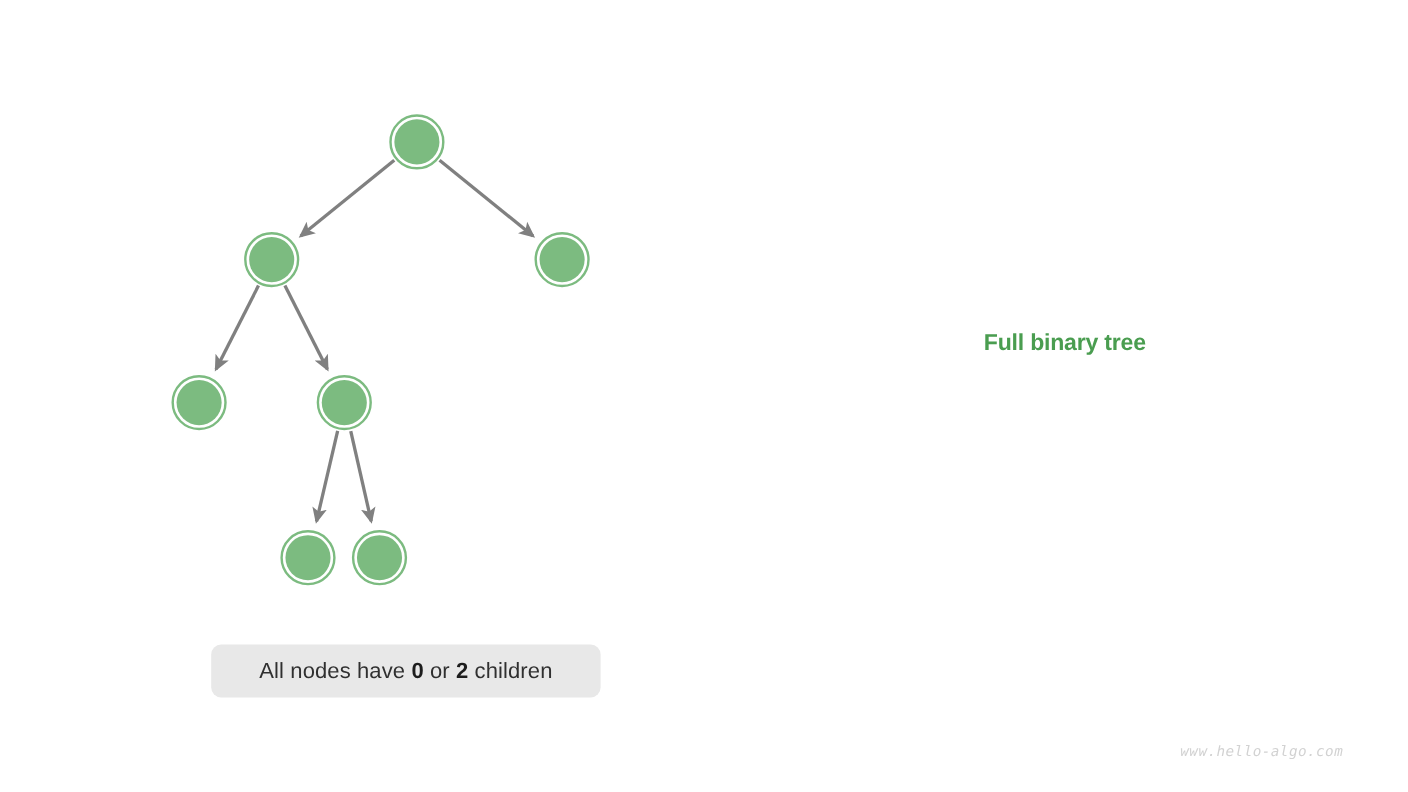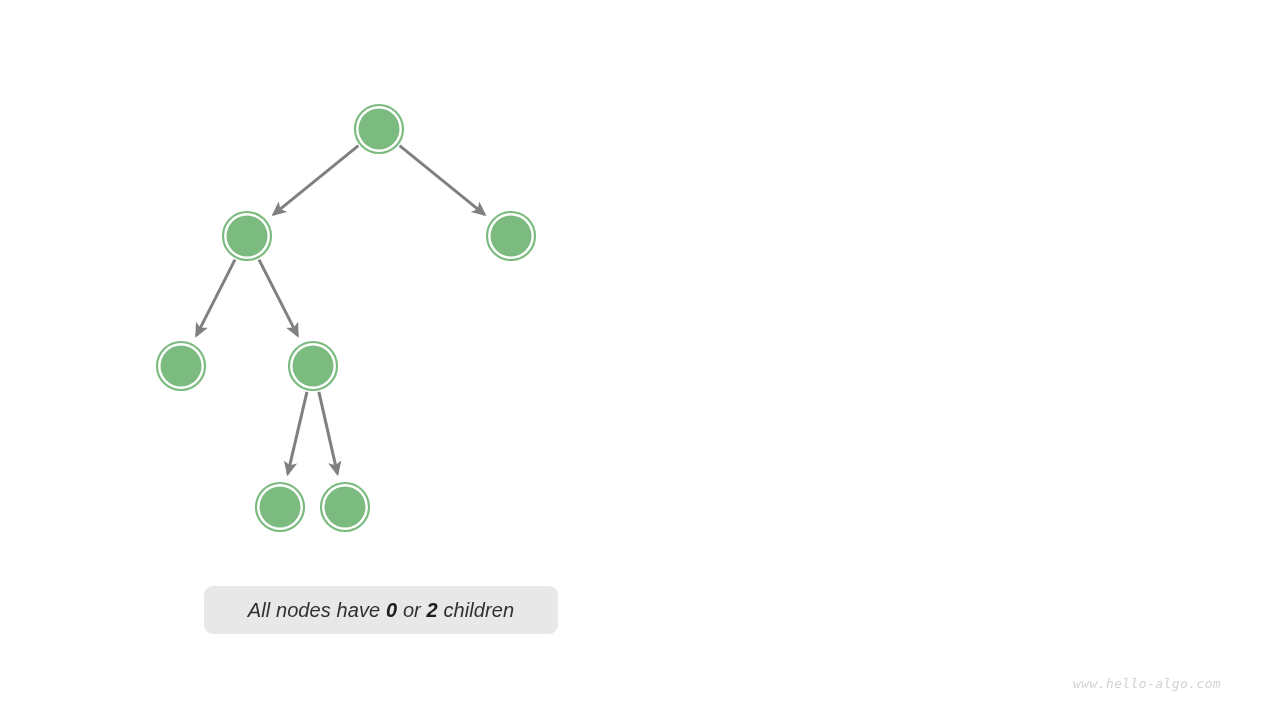--- a/index.html
+++ b/index.html
@@ -42,31 +42,30 @@
     font-size: 21px;
     font-weight: bold;
     letter-spacing: -0.2px;
     color: #4a9d50;
     white-space: nowrap;
   }
 
   
   #caption-pill {
     position: absolute;
-    left: 204px;
+    left: 192px;
     top: 586px;
     width: 354px;
     height: 48px;
     background: #e8e8e8;
     border-radius: 9px;
     display: flex;
     align-items: center;
     justify-content: center;
     box-sizing: border-box;
-    font-style: italic;
   }
   #caption-text {
     font-size: 20px;
     color: #303030;
     white-space: nowrap;
     letter-spacing: 0.1px;
   }
   #caption-text b {
     font-weight: bold;
     color: #1d1d1d;
@@ -131,20 +130,21 @@
           <circle cx="280" cy="507" r="24" fill="none" stroke="#7cbb80" stroke-width="2.2"></circle>
           <circle cx="280" cy="507" r="20.5" fill="#7cbb80"></circle>
         </g>
         <g>
           <circle cx="345" cy="507" r="24" fill="none" stroke="#7cbb80" stroke-width="2.2"></circle>
           <circle cx="345" cy="507" r="20.5" fill="#7cbb80"></circle>
         </g>
       </g>
   </svg>
 
+  <div id="diagram-title">Full binary tree</div>
 
   <div id="caption-pill">
     <div id="caption-text">
       <span>All nodes have </span><b>0</b><span> or </span><b>2</b><span> children</span>
     </div>
   </div>
 
   <div id="watermark">www.hello-algo.com</div>
 
 </div>

